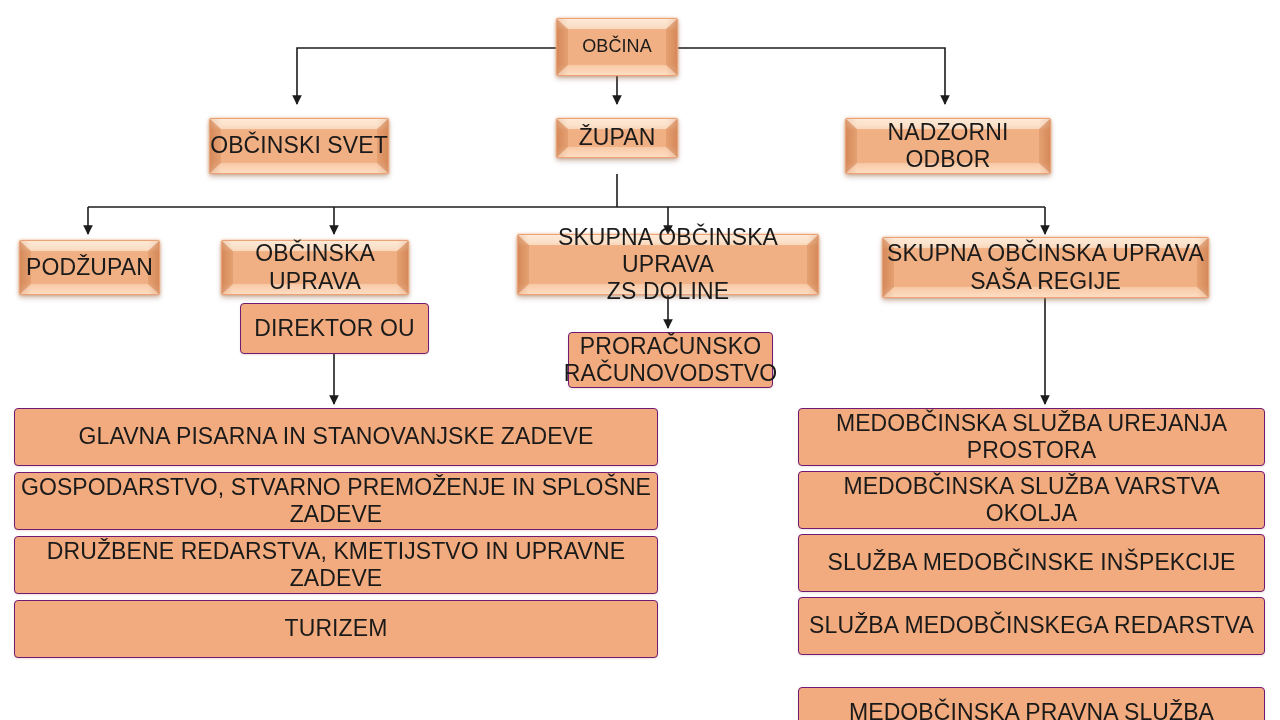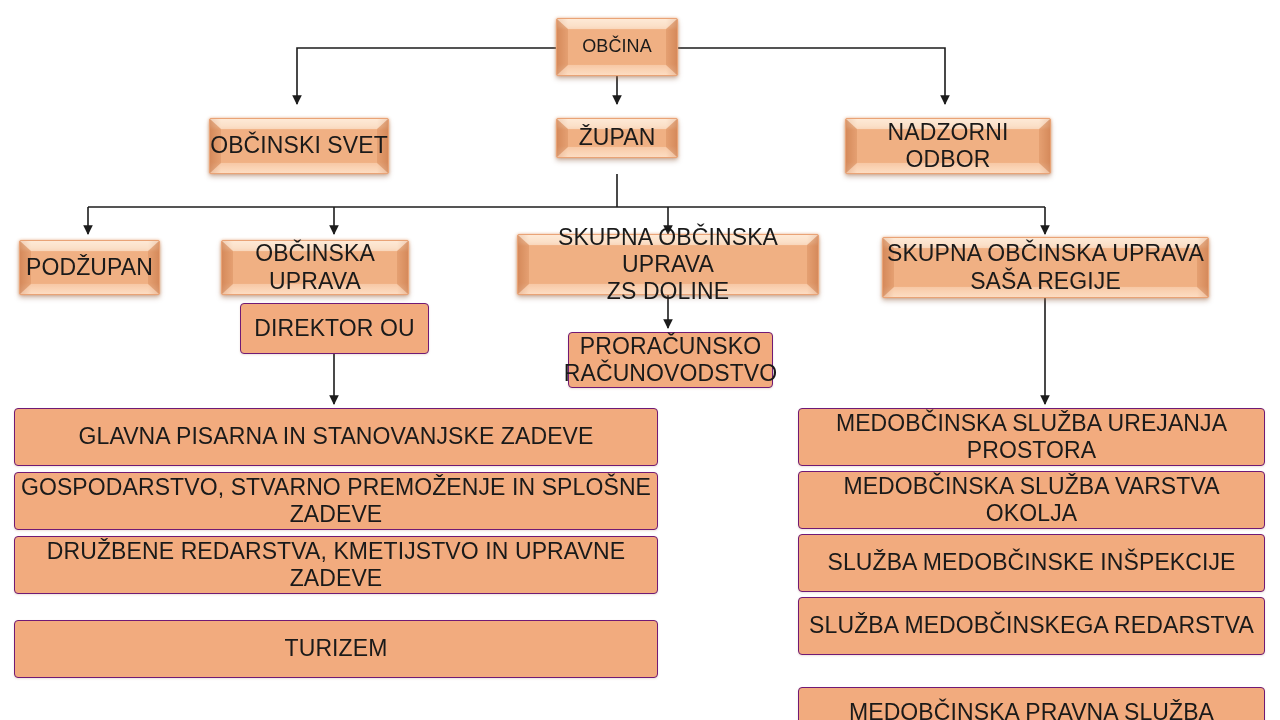--- a/index.html
+++ b/index.html
@@ -161,21 +161,21 @@
 
   <div class="node bevel fs-17" style="left:882px; top:237px; width:327px; height:61px;">
     <span class="label">SKUPNA OBČINSKA UPRAVA
 SAŠA REGIJE</span>
   </div>
 
   <div id="left-col">
       <div class="node flat fs-17" style="left: 14px; width: 644px; height: 58px; top: 408px;"><span class="label">GLAVNA PISARNA IN STANOVANJSKE ZADEVE</span></div>
       <div class="node flat fs-17" style="left: 14px; width: 644px; height: 58px; top: 472px;"><span class="label">GOSPODARSTVO, STVARNO PREMOŽENJE IN SPLOŠNE ZADEVE</span></div>
       <div class="node flat fs-17" style="left: 14px; width: 644px; height: 58px; top: 536px;"><span class="label">DRUŽBENE REDARSTVA, KMETIJSTVO IN UPRAVNE ZADEVE</span></div>
-      <div class="node flat fs-17" style="left: 14px; width: 644px; height: 58px; top: 600px; margin-top: 20px;"><span class="label">TURIZEM</span></div>
+      <div class="node flat fs-17" style="left: 14px; width: 644px; height: 58px; top: 600px;"><span class="label">TURIZEM</span></div>
     </div>
 
   <div id="right-col">
       <div class="node flat fs-17" style="left: 798px; width: 467px; height: 58px; top: 408px;"><span class="label">MEDOBČINSKA SLUŽBA UREJANJA PROSTORA</span></div>
       <div class="node flat fs-17" style="left: 798px; width: 467px; height: 58px; top: 471px;"><span class="label">MEDOBČINSKA SLUŽBA VARSTVA OKOLJA</span></div>
       <div class="node flat fs-17" style="left: 798px; width: 467px; height: 58px; top: 534px;"><span class="label">SLUŽBA MEDOBČINSKE INŠPEKCIJE</span></div>
       <div class="node flat fs-17" style="left: 798px; width: 467px; height: 58px; top: 597px;"><span class="label">SLUŽBA MEDOBČINSKEGA REDARSTVA</span></div>
       <div class="node flat fs-17" style="left: 798px; width: 467px; height: 52px; top: 687px;"><span class="label">MEDOBČINSKA PRAVNA SLUŽBA</span></div>
     </div>
 

